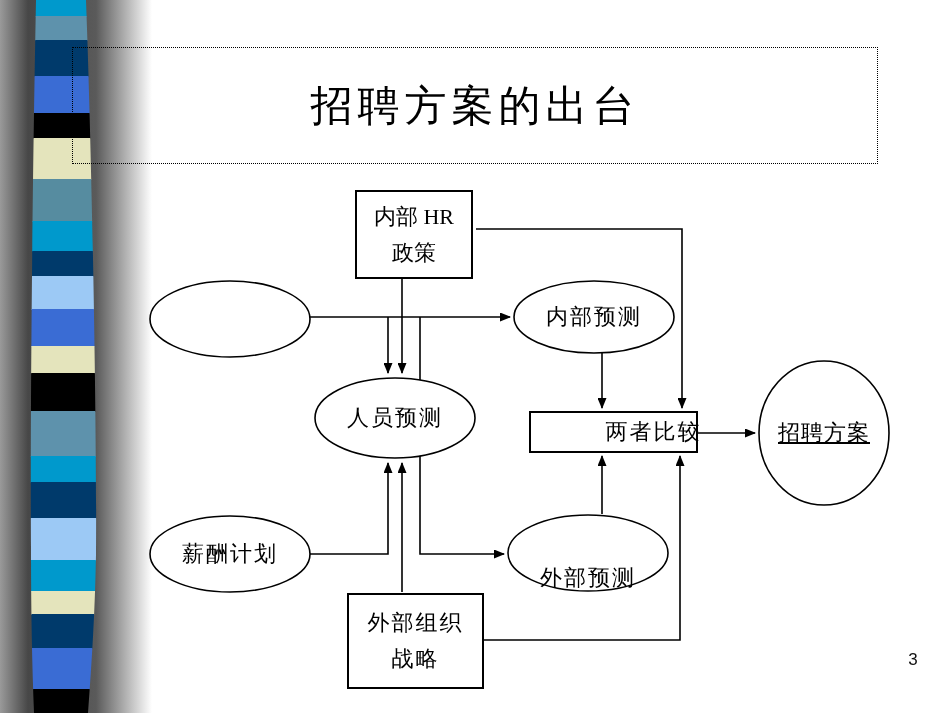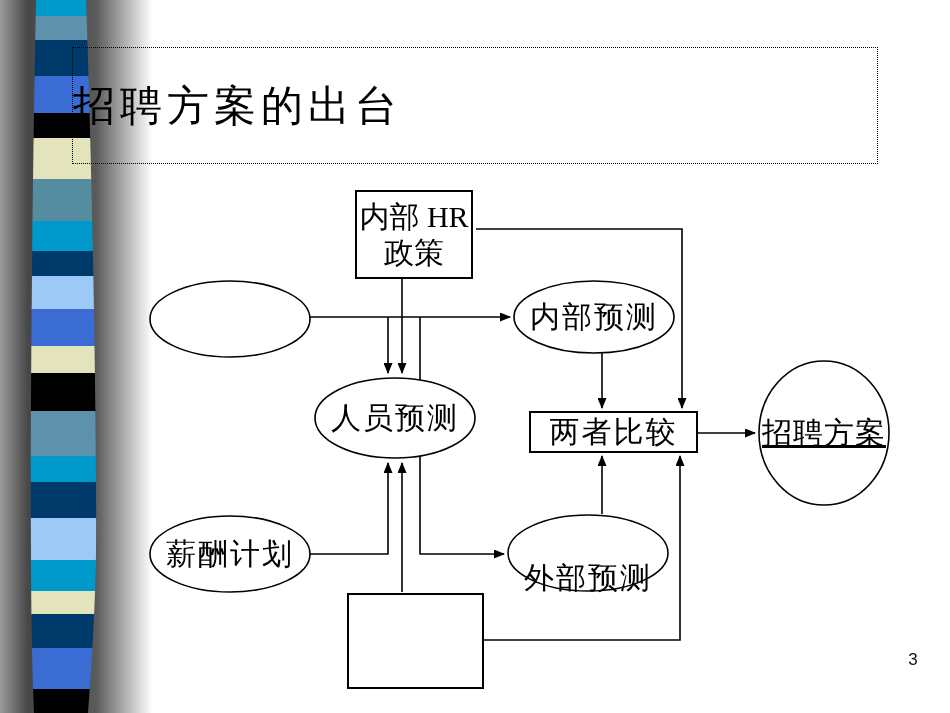--- a/index.html
+++ b/index.html
@@ -4,27 +4,27 @@
 <style>
   html,body{margin:0;padding:0;background:#fff;}
   #slide{position:relative;width:950px;height:713px;background:#fff;overflow:hidden;
          font-family:"Liberation Serif","DejaVu Serif",serif;}
   
   .tie-shadow{position:absolute;left:0;top:0;width:170px;height:713px;
     background:linear-gradient(to right,#9a9a9a 0px,#474747 28px,#4f4f4f 60px,#5a5a5a 96px,#ffffff 152px,#ffffff 100%);}
   .tie-svg{position:absolute;left:0;top:0;}
   
   .title-box{position:absolute;left:72px;top:47px;width:804px;height:115px;
-    border:1px dotted #000;display:flex;align-items:center;}
+    border:1px dotted #000;display:flex;align-items:center;justify-content:center;}
   .title-text{font-size:42px;letter-spacing:5px;color:#000;white-space:nowrap;}
   
   .diagram-svg{position:absolute;left:0;top:0;}
   
   .node-label{position:absolute;display:flex;flex-direction:column;align-items:center;
-    justify-content:center;color:#000;font-size:30px;letter-spacing:2px;line-height:36px;
+    justify-content:center;color:#000;font-size:22px;letter-spacing:2px;line-height:36px;
     white-space:nowrap;text-align:center;border-radius:29px;}
   .page-number{position:absolute;left:898px;top:650px;width:30px;text-align:center;
     font-size:17px;font-family:"Liberation Sans","DejaVu Sans",sans-serif;color:#111;}
 </style>
 </head>
 <body>
 
 <div id="slide">
 
   <div class="tie-shadow"></div>
@@ -99,19 +99,23 @@
       <rect x="348" y="594" width="135" height="94" stroke-width="2"></rect>
     </g>
   </svg>
 
   <div class="node-label" style="left:356px;top:191px;width:116px;height:87px;letter-spacing:0;">
     <span>内部 HR</span>
     <span>政策</span>
   </div>
   <div class="node-label" style="left:514px;top:281px;width:160px;height:72px;">内部预测</div>
   <div class="node-label" style="left:315px;top:378px;width:160px;height:80px;">人员预测</div>
-  <div class="node-label" style="left:530px;top:412px;width:167px;height:40px;">两者比较</div>
+  <div class="node-label" style="left:530px;top:412px;width:167px;height:40px;padding-left:40px;">两者比较</div>
   <div class="node-label" style="left:759px;top:361px;width:130px;height:144px;letter-spacing:1px;text-decoration:underline;">招聘方案</div>
   <div class="node-label" style="left:150px;top:516px;width:160px;height:76px;">薪酬计划</div>
   <div class="node-label" style="left:508px;top:540px;width:160px;height:76px;">外部预测</div>
+  <div class="node-label" style="left:348px;top:594px;width:135px;height:94px;">
+    <span>外部组织</span>
+    <span>战略</span>
+  </div>
 
   <div class="page-number">3</div>
 </div>
 
 </body></html>

